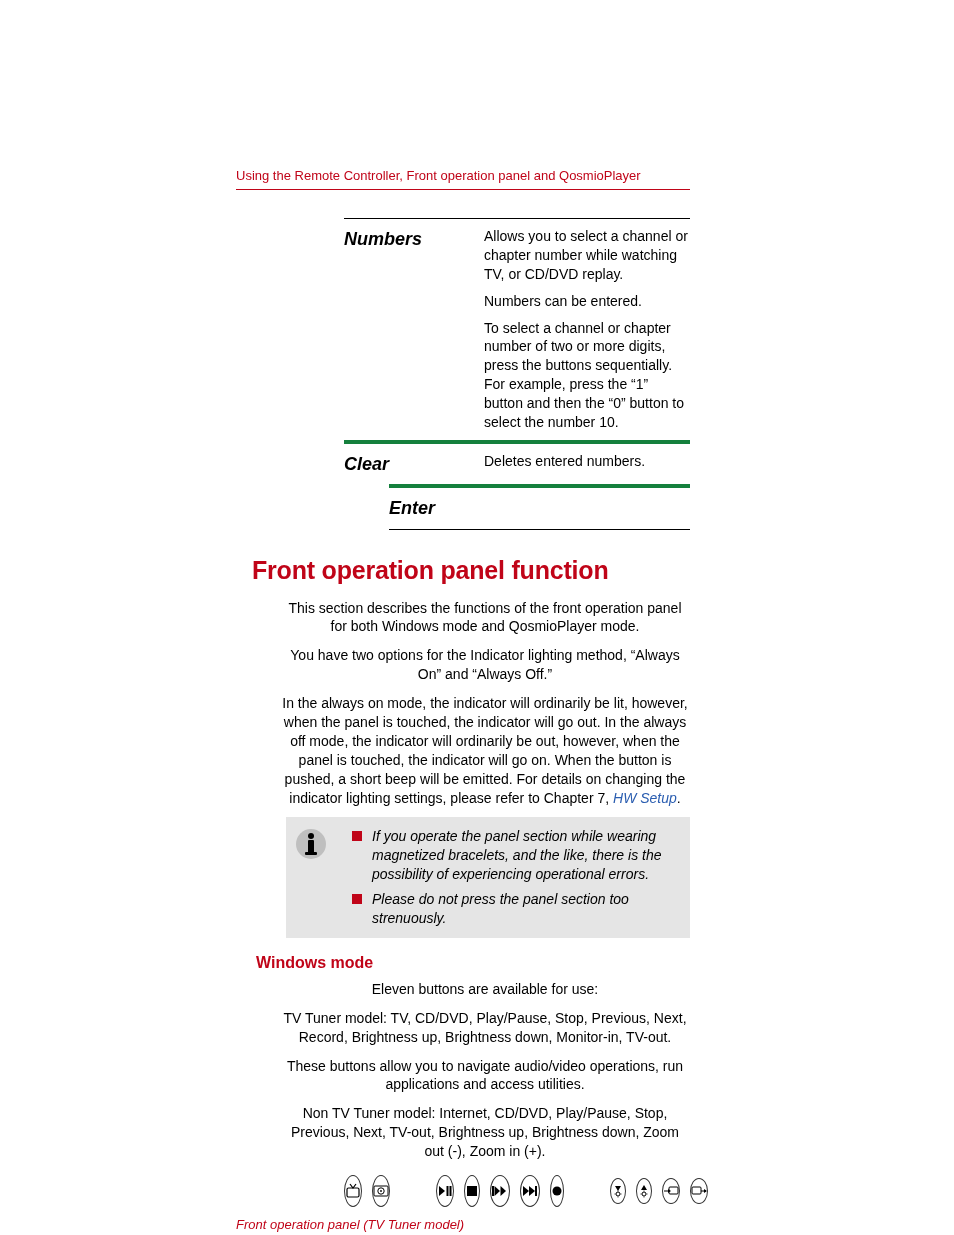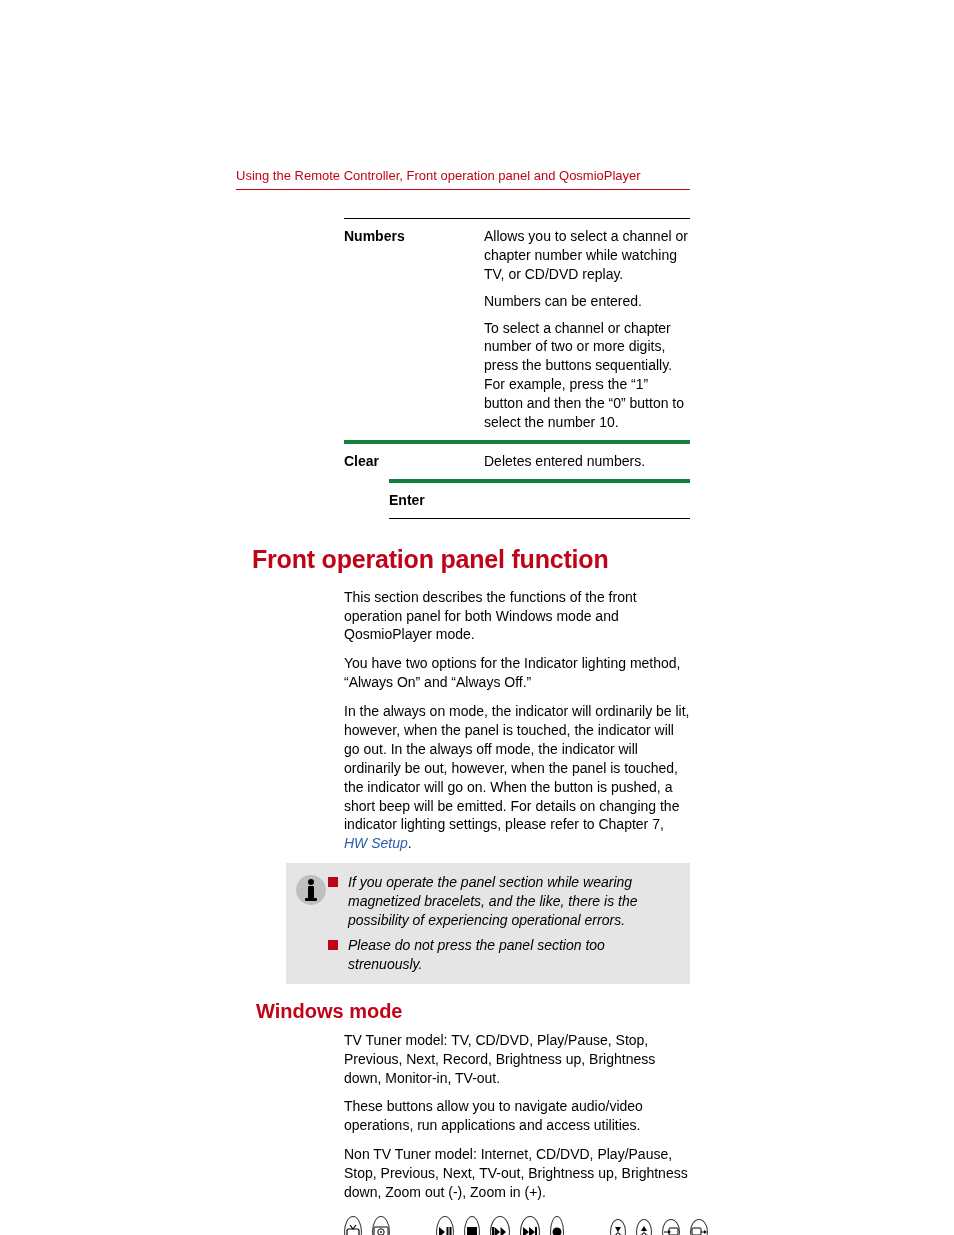--- a/index.html
+++ b/index.html
@@ -27,49 +27,49 @@
     color: var(--red);
     margin-bottom: 6px;
   }
   .rule-red-thin { border: none; border-top: 1px solid var(--red); margin: 0; }
 
   .def-table { margin-top: 28px; margin-left: 108px; width: calc(100% - 108px); }
   .def-row  { display: flex; gap: 30px; padding: 8px 0; }
   .def-row + .def-row { border-top: 4px solid #15803d; }
   .def-top  { border-top: 1px solid #000; }
   .def-bot  { border-bottom: 1px solid #000; margin-left: 45px; }
-  .def-term { width: 110px; flex: none; font-weight: bold; font-size: 14px; line-height: 1.35; }
+  .def-term { width: 110px; flex: none; font-weight: bold; font-size: 18px; line-height: 1.35; font-style: italic; }
   .def-body { flex: 1; font-size: 14px; line-height: 1.35; }
   .def-body p { margin: 0 0 8px 0; }
   .def-body p:last-child { margin-bottom: 0; }
 
   h1.section {
     font-family: Arial, Helvetica, sans-serif;
     font-weight: 800;
     color: var(--red);
     font-size: 25px;
     margin: 26px 0 14px 16px;
     letter-spacing: -0.2px;
   }
   h2.subsection {
     font-family: Arial, Helvetica, sans-serif;
     font-weight: 800;
     color: var(--red);
-    font-size: 20px;
+    font-size: 16px;
     margin: 16px 0 8px 20px;
   }
 
-  .body-block { margin-left: 108px; }
+  .body-block { margin-left: 44px; text-align: center; }
   .body-block p { font-size: 14px; line-height: 1.35; margin: 0 0 10px 0; }
   a.link { color: var(--blue); font-style: italic; text-decoration: none; }
 
   .note {
     margin: 8px 0 0 50px;
     display: flex;
-    gap: 0;
+    gap: 24px;
     background: #e5e5e5;
     padding: 10px 12px 10px 8px;
   }
   .note .info-icon {
     flex: none;
     width: 34px; height: 34px;
     position: relative;
   }
   .note ul { margin: 0; padding: 0; list-style: none; flex: 1; }
   .note li { position: relative; padding-left: 20px; font-style: italic; font-size: 14px; line-height: 1.35; margin-bottom: 6px; }
@@ -160,20 +160,21 @@
     </div>
     <ul>
       <li>If you operate the panel section while wearing magnetized bracelets, and the like, there is the possibility of experiencing operational errors.</li>
       <li>Please do not press the panel section too strenuously.</li>
     </ul>
   </div>
 
   <h2 class="subsection">Windows mode</h2>
 
   <div class="body-block">
+    <p>Eleven buttons are available for use:</p>
     <p>TV Tuner model: TV, CD/DVD, Play/Pause, Stop, Previous, Next, Record, Brightness up, Brightness down, Monitor-in, TV-out.</p>
     <p>These buttons allow you to navigate audio/video operations, run applications and access utilities.</p>
     <p>Non TV Tuner model: Internet, CD/DVD, Play/Pause, Stop, Previous, Next, TV-out, Brightness up, Brightness down, Zoom out (-), Zoom in (+).</p>
   </div>
 
   <div class="panel-row">
 
     <div class="pbtn">
       <svg width="16" height="16" viewBox="0 0 16 16">
           <rect x="2" y="5" width="12" height="9" rx="1.5" fill="none" stroke="#000" stroke-width="1.2"></rect>

